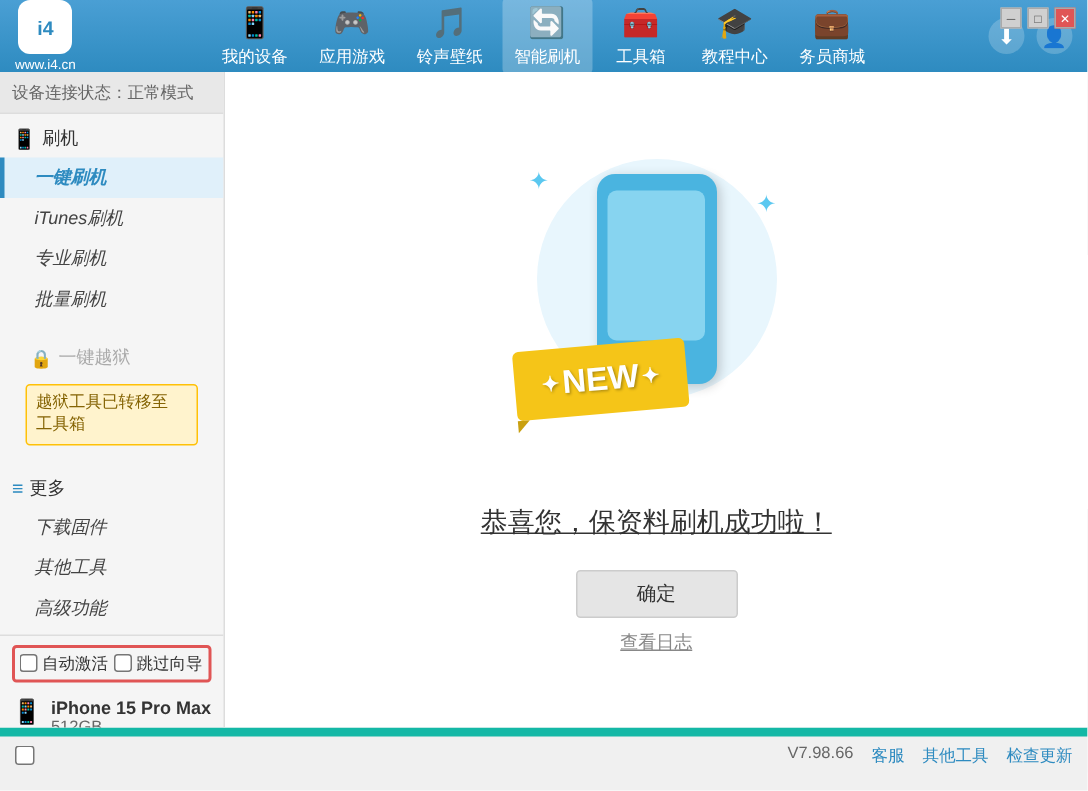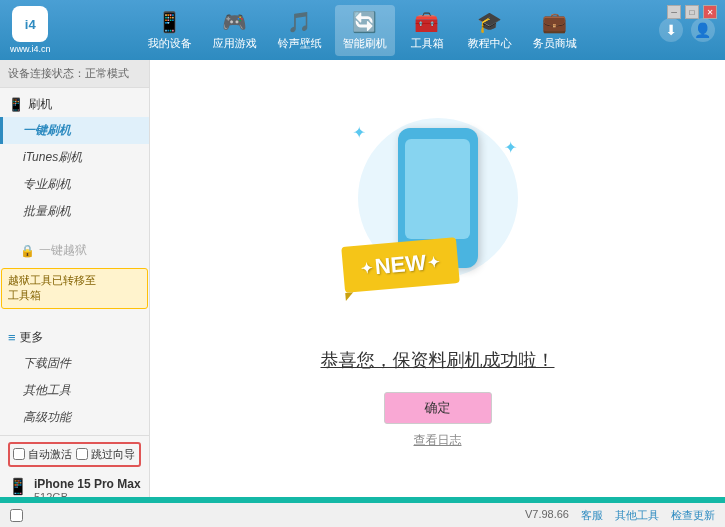--- a/index.html
+++ b/index.html
@@ -1,19 +1,19 @@
 <!DOCTYPE html>
 <html><head>
   <meta charset="utf-8">
   <style>
     * { margin: 0; padding: 0; box-sizing: border-box; }
     body { width: 725px; height: 527px; font-family: 'Microsoft YaHei', Arial, sans-serif; font-size: 12px; background: #f0f0f0; overflow: hidden; }
 
     
-    .header { width: 100%; height: 60px; background: linear-gradient(180deg, #4a9fd4 0%, #2e8bc0 100%); display: flex; align-items: center; padding: 0 10px; }
+    .header { width: 100%; height: 48px; background: linear-gradient(180deg, #4a9fd4 0%, #2e8bc0 100%); display: flex; align-items: center; padding: 0 10px; }
     .logo-area { display: flex; flex-direction: column; align-items: center; margin-right: 15px; color: white; }
     .logo-icon { width: 36px; height: 36px; background: white; border-radius: 8px; display: flex; align-items: center; justify-content: center; margin-bottom: 2px; }
     .logo-icon span { color: #2e8bc0; font-weight: bold; font-size: 13px; }
     .logo-text { color: white; font-size: 9px; }
     .nav-items { display: flex; flex: 1; justify-content: center; gap: 5px; }
     .nav-item { display: flex; flex-direction: column; align-items: center; color: white; cursor: pointer; padding: 5px 8px; border-radius: 4px; min-width: 55px; }
     .nav-item.active { background: rgba(255,255,255,0.25); }
     .nav-icon { font-size: 20px; margin-bottom: 2px; }
     .nav-label { font-size: 11px; white-space: nowrap; }
     .header-right { display: flex; gap: 8px; align-items: center; }
@@ -29,21 +29,21 @@
     
     .sidebar { width: 150px; background: #f5f5f5; border-right: 1px solid #ddd; display: flex; flex-direction: column; overflow: hidden; }
     .breadcrumb { padding: 6px 8px; background: #e8e8e8; color: #666; font-size: 11px; border-bottom: 1px solid #ddd; }
     .sidebar-section { padding: 4px 0; }
     .sidebar-section-header { padding: 4px 8px; display: flex; align-items: center; gap: 4px; color: #333; font-size: 12px; cursor: pointer; }
     .sidebar-section-header .section-icon { color: #2e8bc0; font-size: 13px; }
     .sidebar-item { padding: 5px 8px 5px 20px; color: #444; cursor: pointer; font-size: 12px; border-left: 3px solid transparent; font-style: italic; }
     .sidebar-item.active { background: #e0f0fa; border-left: 3px solid #2e8bc0; color: #2e8bc0; font-weight: bold; }
     .sidebar-divider { height: 1px; background: #ddd; margin: 4px 8px; }
     .sidebar-disabled { padding: 5px 8px 5px 20px; color: #aaa; font-size: 12px; display: flex; align-items: center; gap: 4px; }
-    .sidebar-warning { margin: 4px 1px; background: #fff3cd; border: 1px solid #ffc107; border-radius: 3px; padding: 4px 6px; font-size: 11px; color: #856404; line-height: 1.4; }
+    .sidebar-warning { margin: 4px 17px; background: #fff3cd; border: 1px solid #ffc107; border-radius: 3px; padding: 4px 6px; font-size: 11px; color: #856404; line-height: 1.4; }
 
     
     .device-area { margin-top: auto; border-top: 1px solid #ddd; padding: 6px 8px; }
     .auto-actions { display: flex; gap: 4px; align-items: center; margin-bottom: 6px; padding: 3px; border: 2px solid #e05555; border-radius: 3px; }
     .checkbox-item { display: flex; align-items: center; gap: 3px; font-size: 11px; color: #333; cursor: pointer; }
     .checkbox-item input { width: 12px; height: 12px; }
     .device-info { display: flex; align-items: flex-start; gap: 6px; padding: 4px 0; }
     .device-icon { color: #2e8bc0; font-size: 16px; }
     .device-details { }
     .device-name { font-size: 12px; font-weight: bold; color: #333; }
@@ -62,21 +62,21 @@
     .new-ribbon { position: absolute; bottom: 40px; left: 5px; background: #f5c518; padding: 10px 18px; transform: rotate(-5deg); border-radius: 4px; }
     .new-ribbon::before { content: ''; position: absolute; bottom: -8px; left: 0; border-left: 8px solid #c9a010; border-bottom: 8px solid transparent; }
     .new-text { font-size: 22px; font-weight: bold; color: white; text-shadow: 1px 1px 2px rgba(0,0,0,0.3); display: flex; align-items: center; gap: 2px; }
     .star { color: #fff; font-size: 14px; }
     
     .sparkle { position: absolute; color: #5bc8f0; font-size: 16px; }
     .sparkle-1 { top: 15px; left: 15px; }
     .sparkle-2 { top: 30px; right: 20px; }
 
     .success-title { font-size: 18px; color: #333; margin-bottom: 20px; text-decoration: underline; }
-    .confirm-btn { padding: 6px 40px; background: #f9a8d4; border: 1px solid #ccc; border-radius: 3px; cursor: pointer; font-size: 13px; color: #333; margin-bottom: 8px; }
+    .confirm-btn { padding: 6px 40px; background: #e5e5e5; border: 1px solid #ccc; border-radius: 3px; cursor: pointer; font-size: 13px; color: #333; margin-bottom: 8px; }
     .view-log { font-size: 12px; color: #888; cursor: pointer; text-decoration: underline; }
 
     
     .statusbar { height: 30px; background: #f0f0f0; border-top: 6px solid #14b8a6; display: flex; align-items: center; padding: 0 10px; justify-content: space-between; }
     .statusbar-left { display: flex; align-items: center; gap: 4px; font-size: 11px; color: #444; }
     .statusbar-right { display: flex; gap: 12px; font-size: 11px; color: #666; }
     .statusbar-link { color: #2e8bc0; cursor: pointer; }
   </style>
 </head>
 <body>

